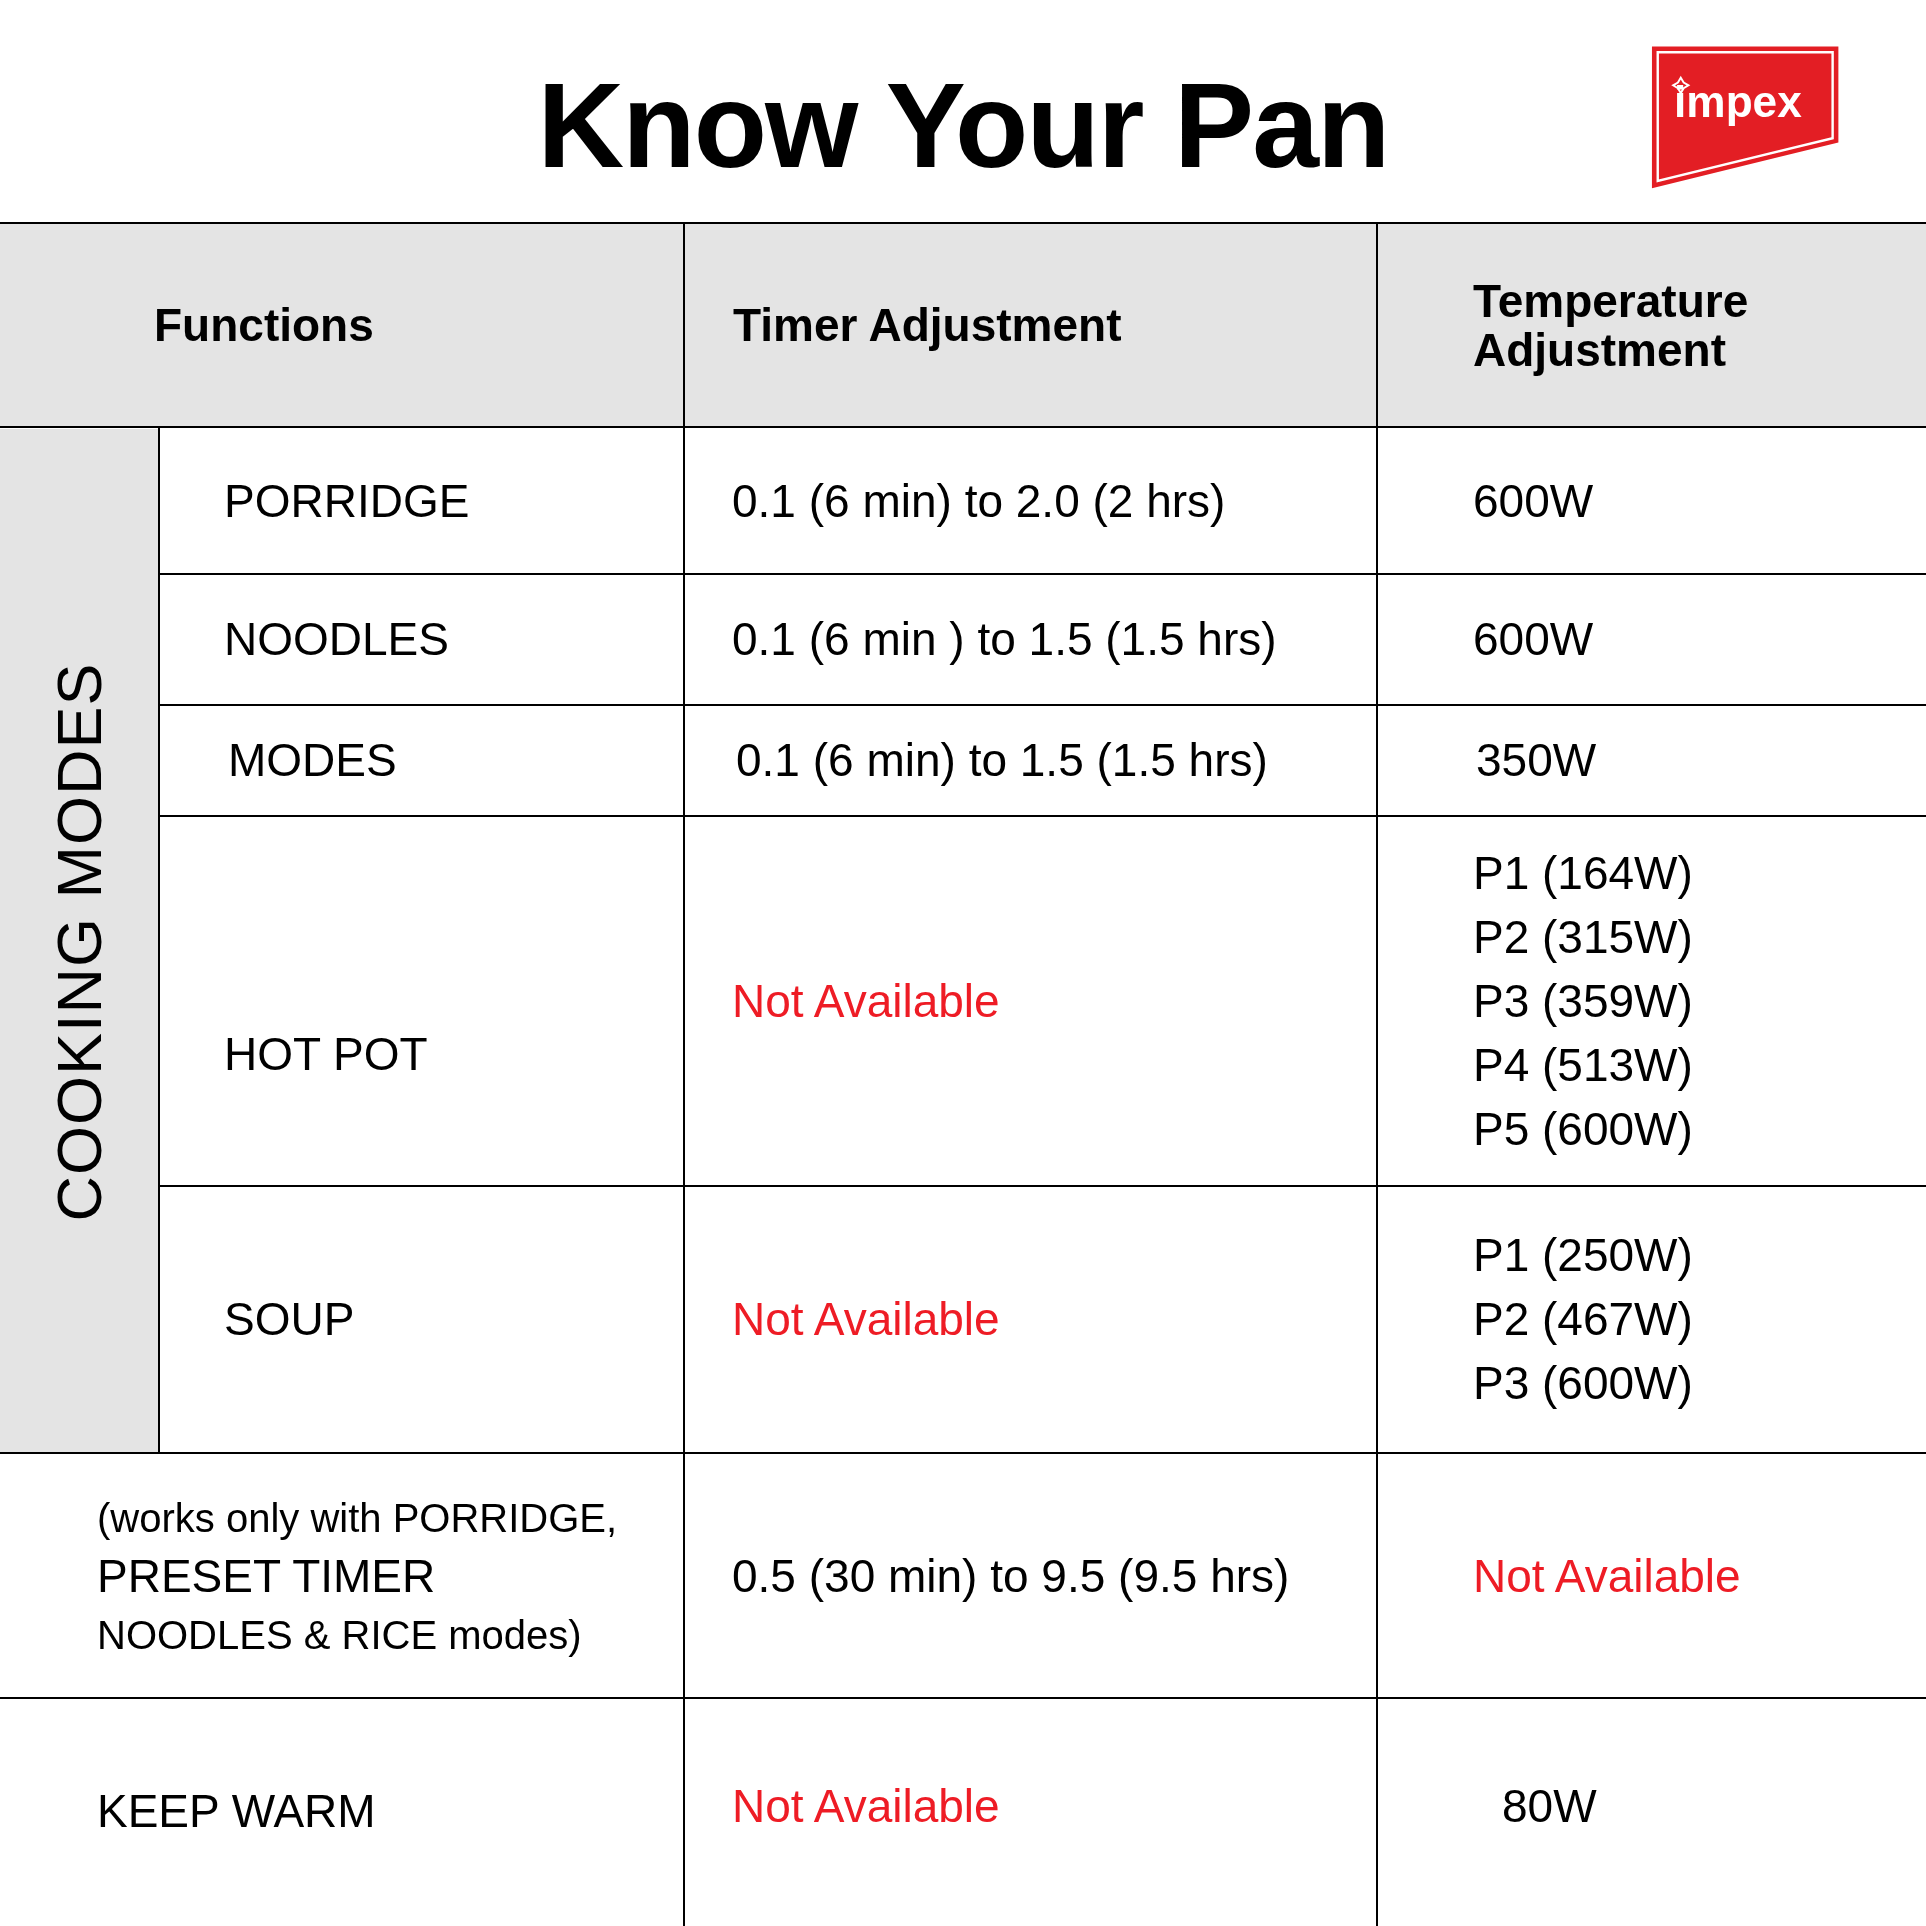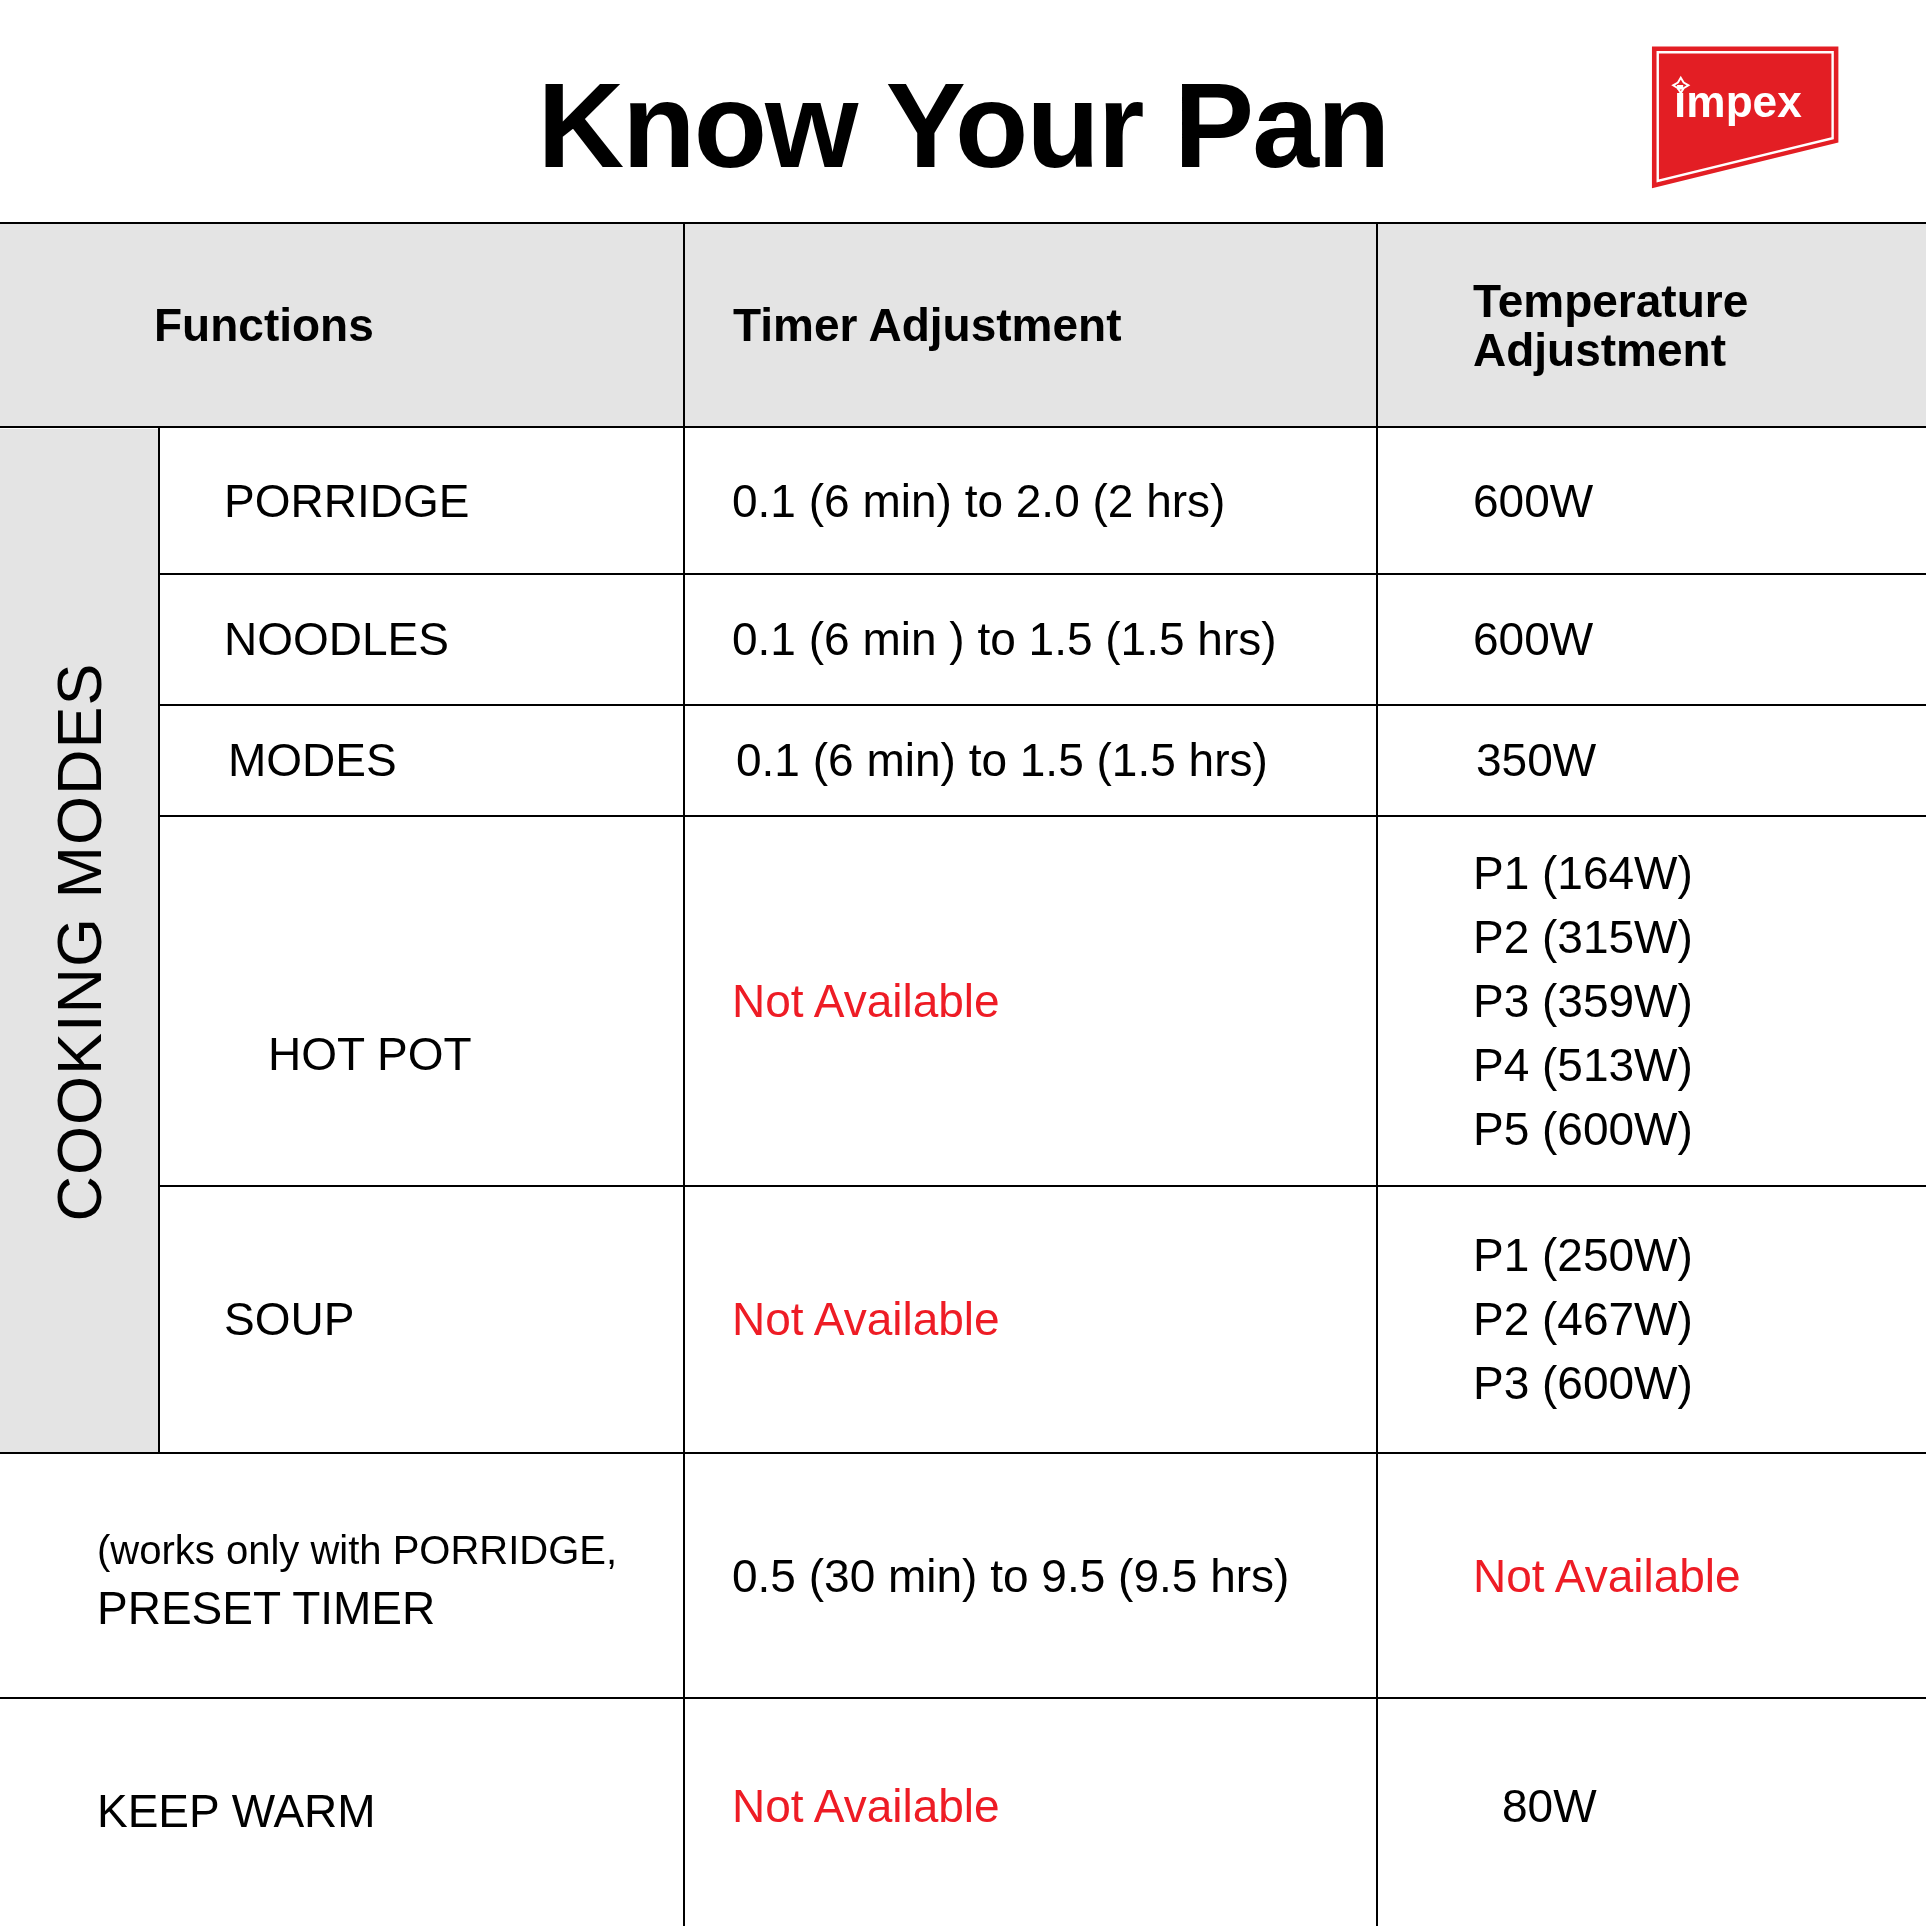--- a/index.html
+++ b/index.html
@@ -102,21 +102,21 @@
 <div class="cell" style="left:228px; top:706px; width:453px; height:109px;">
   <span class="txt">MODES</span>
 </div>
 <div class="cell" style="left:736px; top:706px; width:636px; height:109px;">
   <span class="txt">0.1 (6 min) to 1.5 (1.5 hrs)</span>
 </div>
 <div class="cell" style="left:1476px; top:706px; width:429px; height:109px;">
   <span class="txt">350W</span>
 </div>
 
-<div class="cell" style="left:224px; top:817px; width:457px; height:475px;margin-left:44px;">
+<div class="cell" style="left:224px; top:817px; width:457px; height:475px;">
   <span class="txt">HOT POT</span>
 </div>
 <div class="cell" style="left:732px; top:817px; width:640px; height:368px;">
   <span class="txt red">Not Available</span>
 </div>
 <div class="cell" style="left:1473px; top:817px; width:433px; height:368px;">
   <div class="stack">
     <span class="txt">P1 (164W)</span>
     <span class="txt">P2 (315W)</span>
     <span class="txt">P3 (359W)</span>
@@ -136,20 +136,21 @@
     <span class="txt">P1 (250W)</span>
     <span class="txt">P2 (467W)</span>
     <span class="txt">P3 (600W)</span>
   </div>
 </div>
 
 <div class="cell" style="left:97px; top:1455px; width:583px; height:243px;">
   <div class="stack">
     <span class="txt small">(works only with PORRIDGE,</span>
     <span class="txt" style="line-height:53px;">PRESET TIMER</span>
+    <span class="txt small">NOODLES &amp; RICE modes)</span>
   </div>
 </div>
 <div class="cell" style="left:732px; top:1455px; width:640px; height:243px;">
   <span class="txt">0.5 (30 min) to 9.5 (9.5 hrs)</span>
 </div>
 <div class="cell" style="left:1473px; top:1455px; width:433px; height:243px;">
   <span class="txt red">Not Available</span>
 </div>
 
 <div class="cell" style="left:97px; top:1700px; width:583px; height:222px;align-items:center;">

